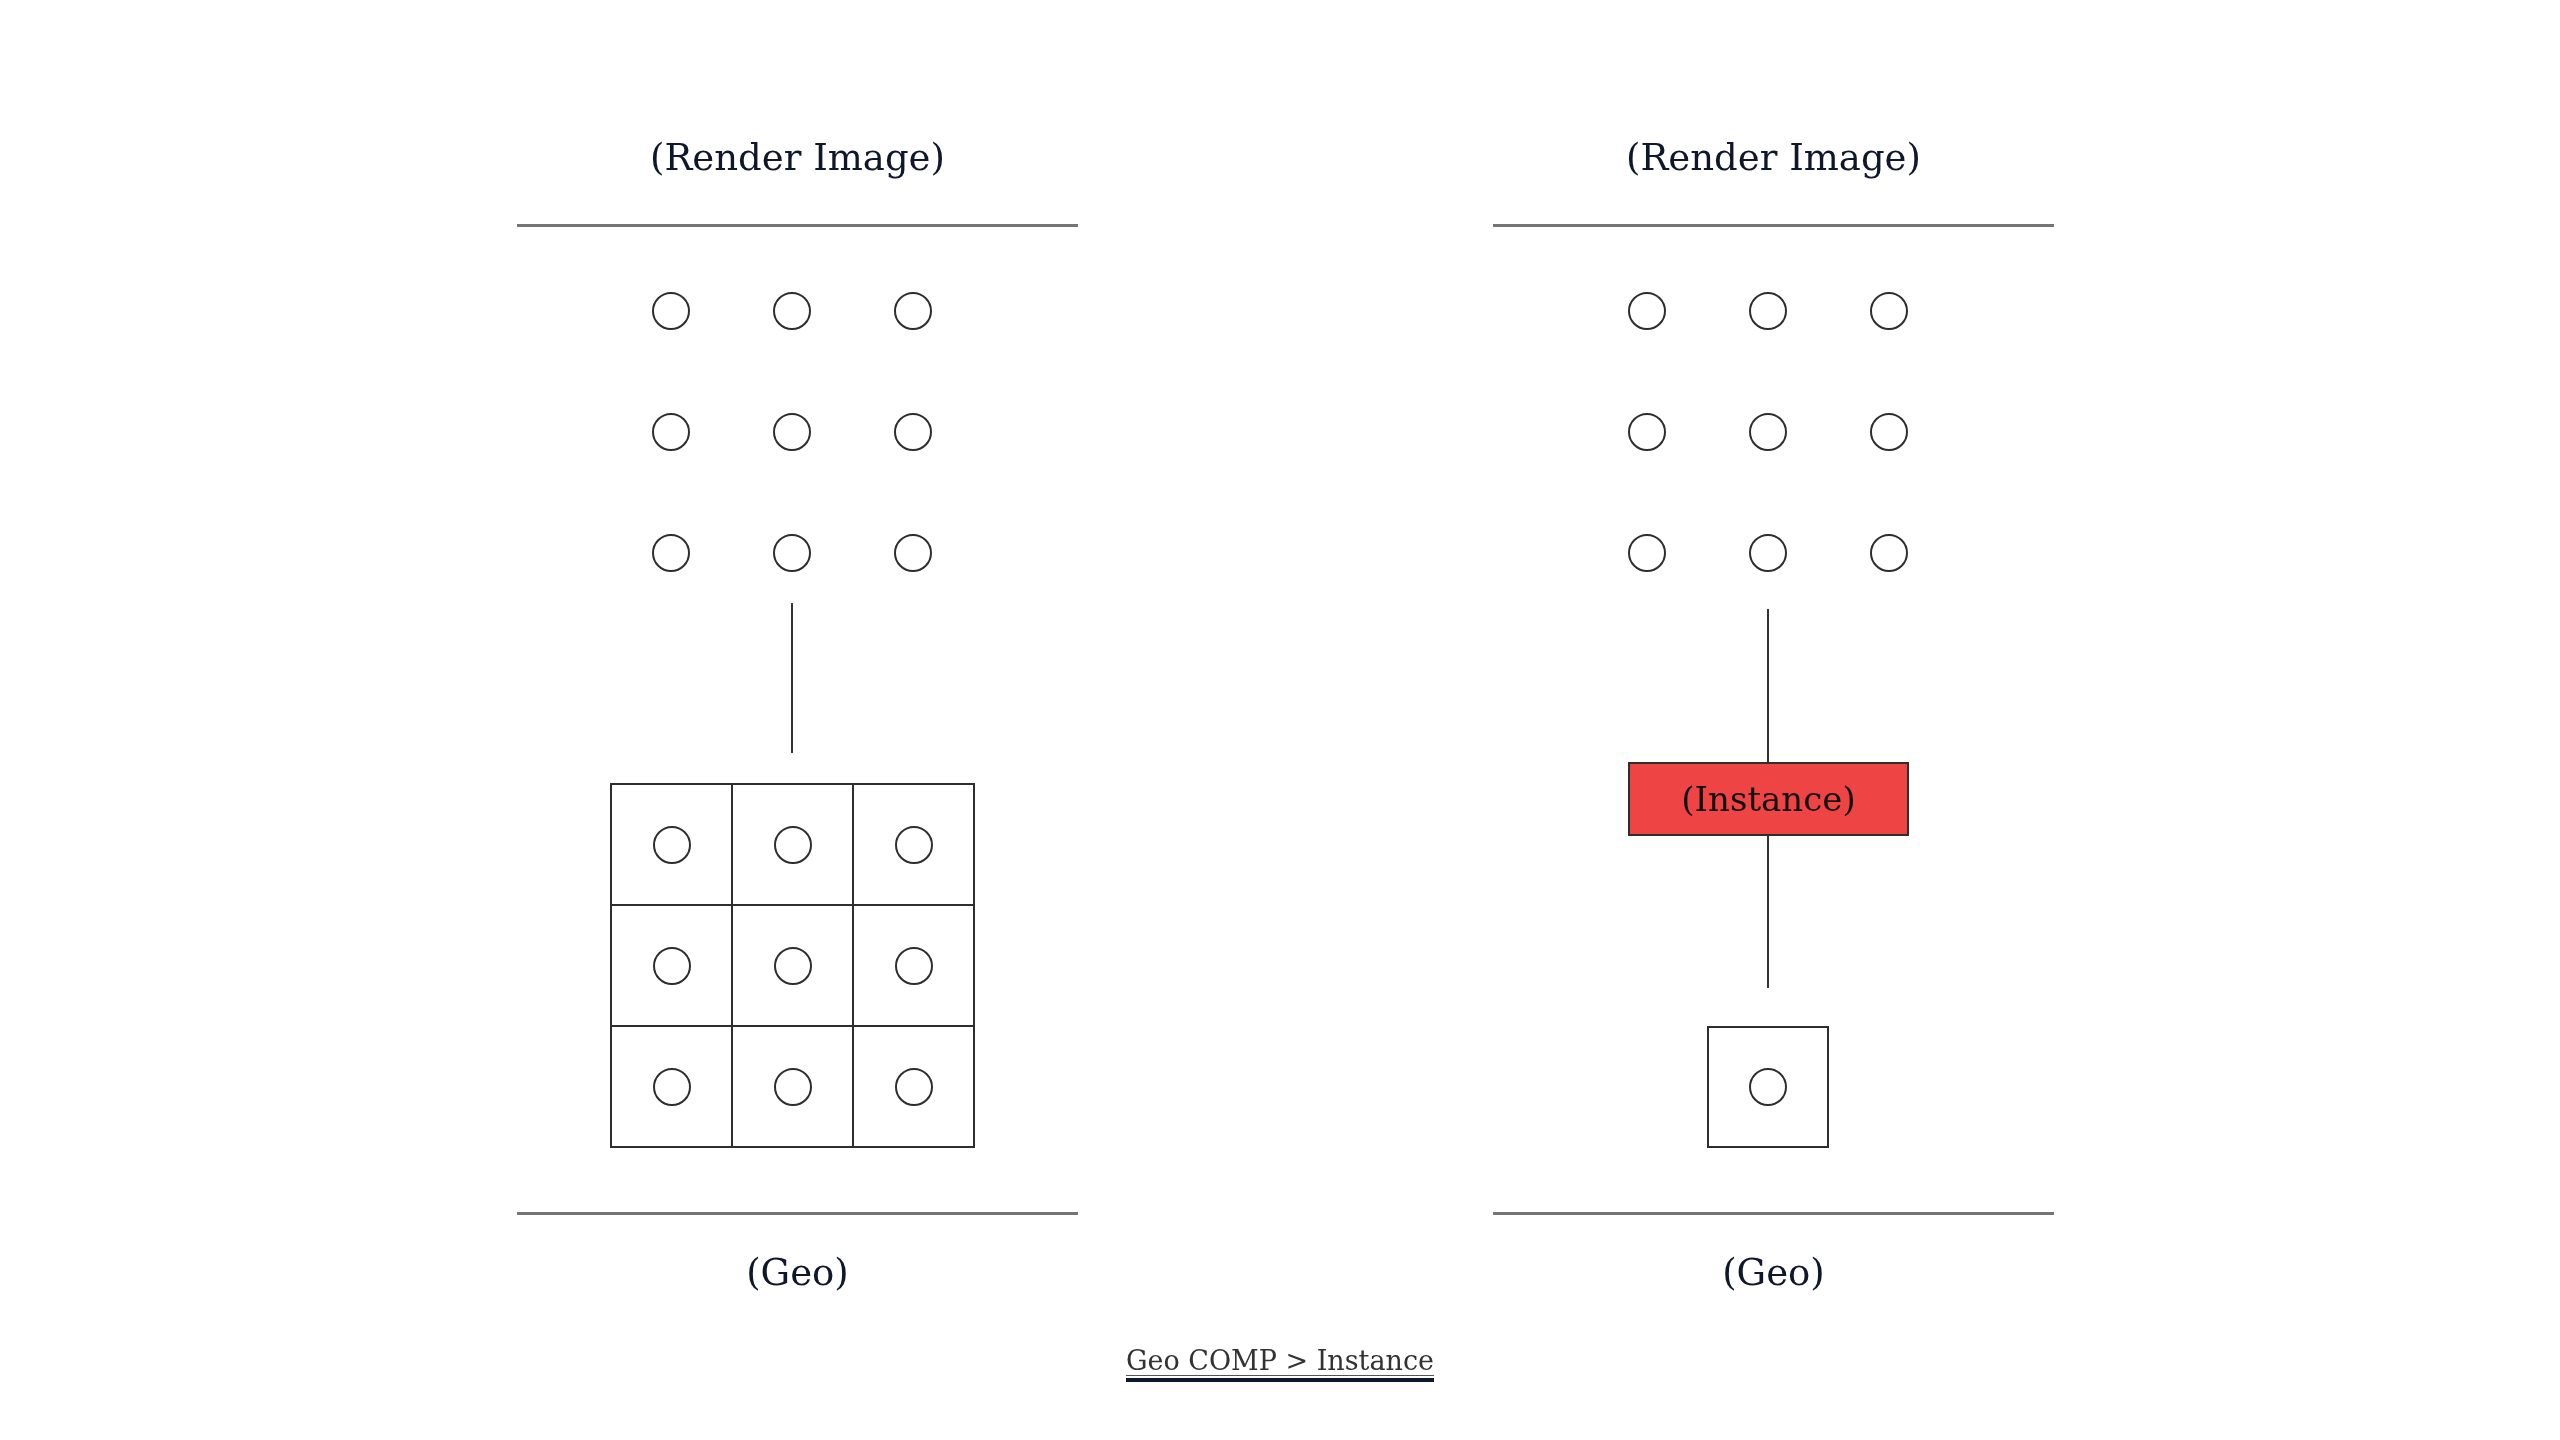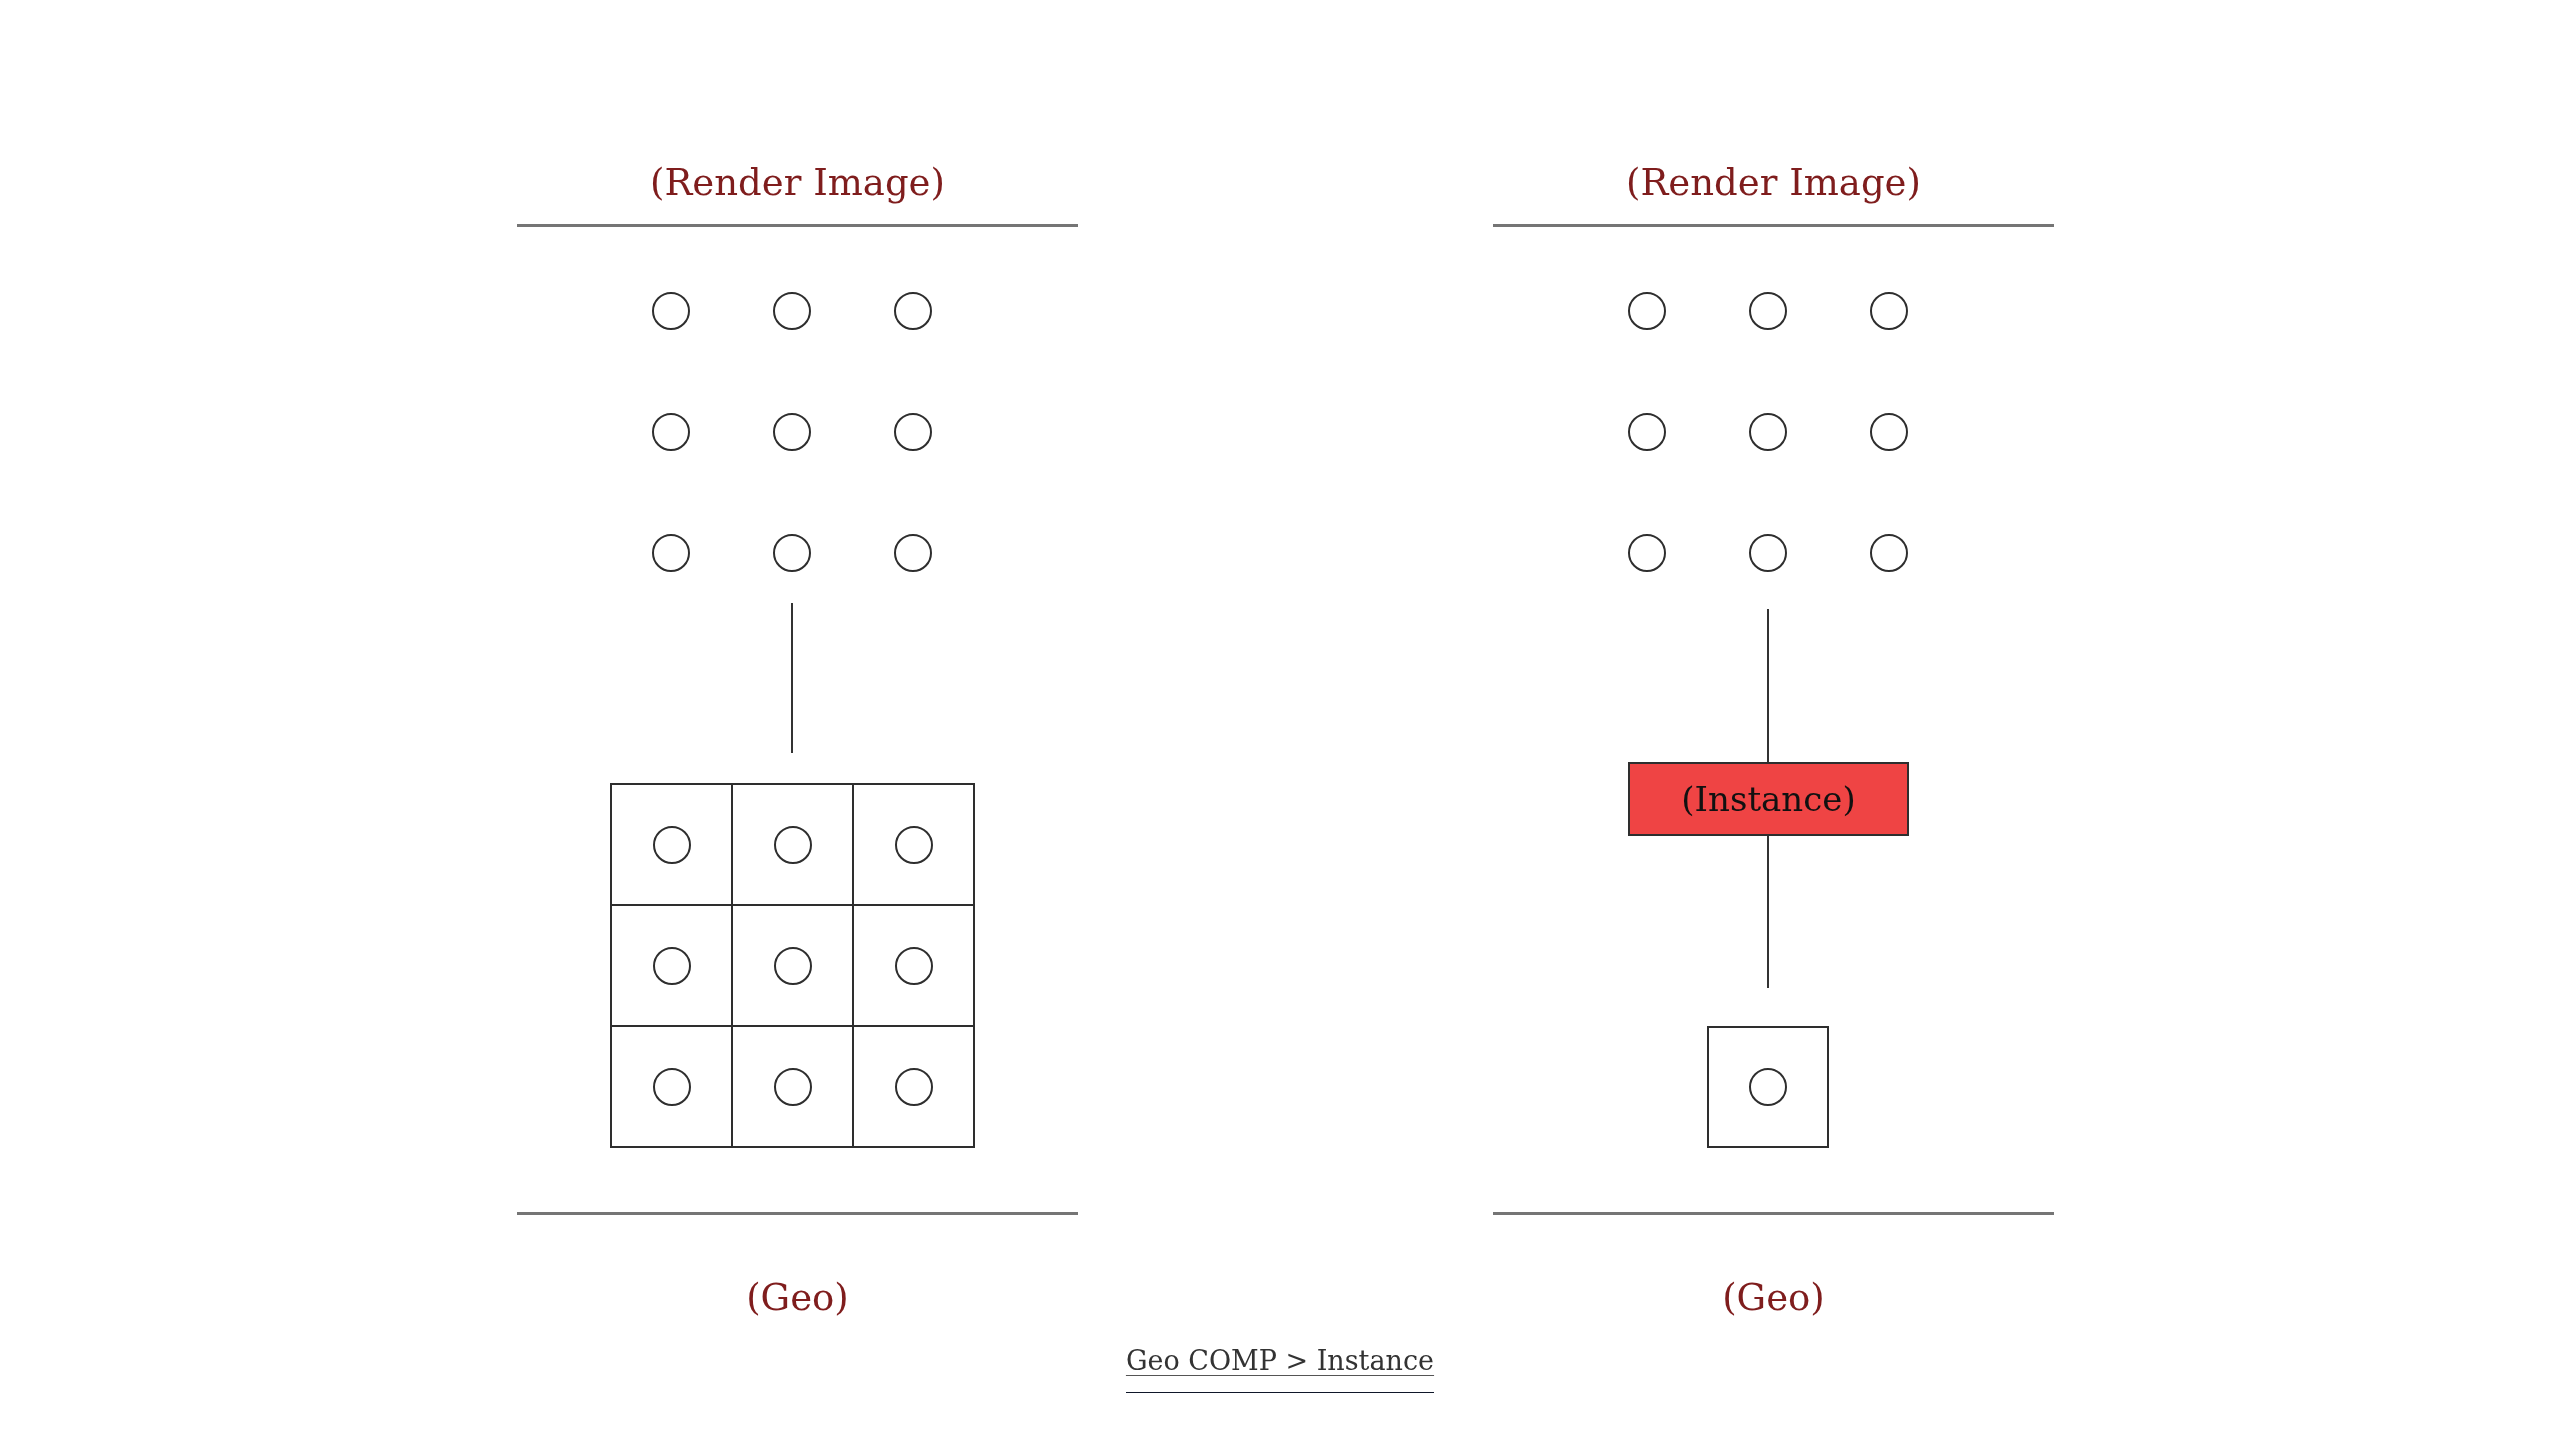--- a/index.html
+++ b/index.html
@@ -10,23 +10,22 @@
     background: #ffffff;
     overflow: hidden;
     font-family: "DejaVu Serif", "Liberation Serif", serif;
     color: #111111;
   }
   .title, .caption {
     position: absolute;
     text-align: center;
     font-size: 37px;
     line-height: 42px;
-    color: #7f1d1d;
+    color: #0f172a;
     white-space: nowrap;
-    margin-top: 25px;
   }
   .hline {
     position: absolute;
     height: 3px;
     background: #757575;
   }
   .vline {
     position: absolute;
     width: 2px;
     background: #333333;
@@ -90,22 +89,22 @@
   }
   .footer-link {
     display: inline-block;
     font-size: 27px;
     line-height: 30px;
     color: #333333;
     text-decoration: underline;
     text-decoration-color: #555555;
     text-decoration-thickness: 1px;
     text-underline-offset: 5px;
-    border-bottom: 1px solid #0f172a;
-    padding-bottom: 16px;
+    border-bottom: 4px solid #0f172a;
+    padding-bottom: 2px;
     cursor: pointer;
     white-space: nowrap;
   }
 </style>
 </head>
 <body>
 
 <div class="canvas">
 
   <div class="title" style="left:517px; top:137px; width:561px;">(Render Image)</div>

